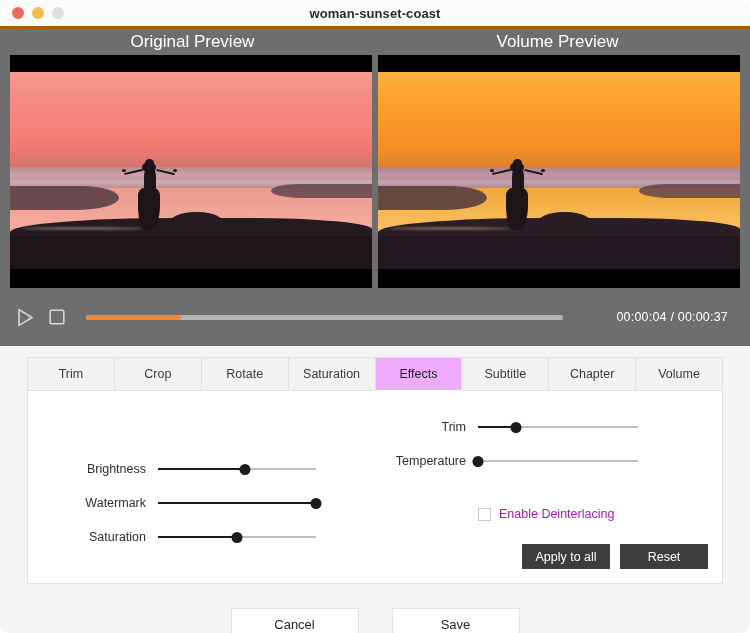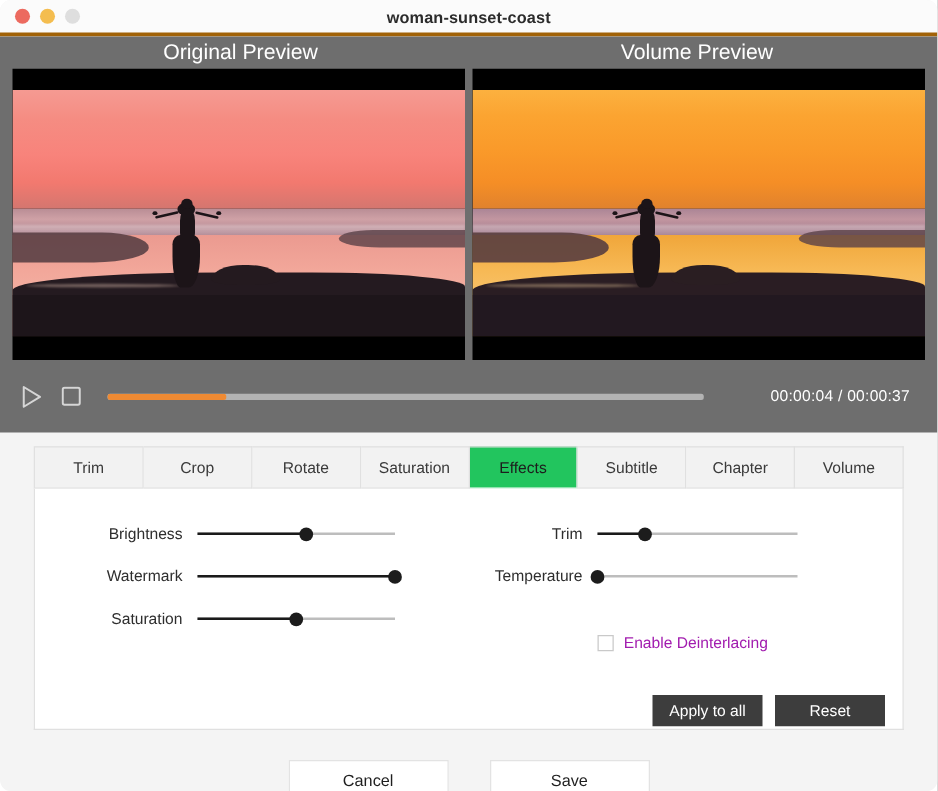--- a/index.html
+++ b/index.html
@@ -337,21 +337,21 @@
     font-size: 12.5px;
     color: #3a3a3a;
     background: #f2f2f2;
     border: 1px solid #e0e0e0;
     border-left: none;
     box-sizing: border-box;
     cursor: pointer;
   }
   .tab:first-child { border-left: 1px solid #e0e0e0; text-align: center; }
   .tab.active {
-    background: #22c55e;
+    background: #f0abfc;
     border-bottom-color: #ffffff;
     color: #1d1d1d;
   }
   .tab-body {
     background: #ffffff;
     border: 1px solid #e0e0e0;
     border-top: none;
     height: 193px;
     box-sizing: border-box;
     position: relative;
@@ -360,21 +360,21 @@
   .sliders {
     display: flex;
     padding: 28px 0 0 0;
   }
   .slider-col {
     flex: 1;
     display: flex;
     flex-direction: column;
     gap: 18px;
   }
-  .slider-col.left  { padding-left: 14px; }
+  .slider-col.left  { padding-left: 14px; margin-top: 42px; }
   .slider-col.right { padding-left: 0px; }
   .slider-row {
     display: flex;
     align-items: center;
     height: 16px;
   }
   .slider-label {
     font-size: 12.5px;
     color: #2e2e2e;
     text-align: right;
@@ -430,21 +430,21 @@
   }
   .checkbox-label {
     font-size: 12.5px;
     color: #a21caf;
     cursor: pointer;
   }
 
   .panel-actions {
     position: absolute;
     right: 14px;
-    bottom: 2px;
+    bottom: 14px;
     display: flex;
     gap: 10px;
   }
   .btn-dark {
     min-width: 88px;
     height: 25px;
     background: #3d3d3d;
     color: #ffffff;
     font-size: 12.5px;
     border: none;

